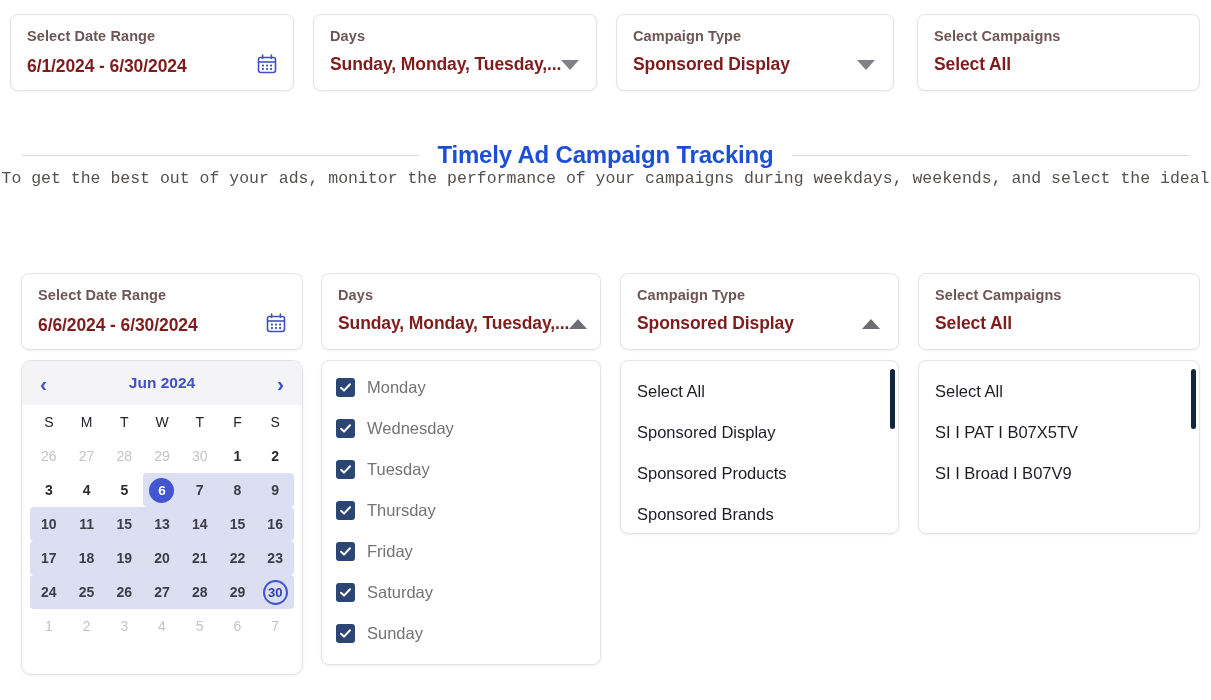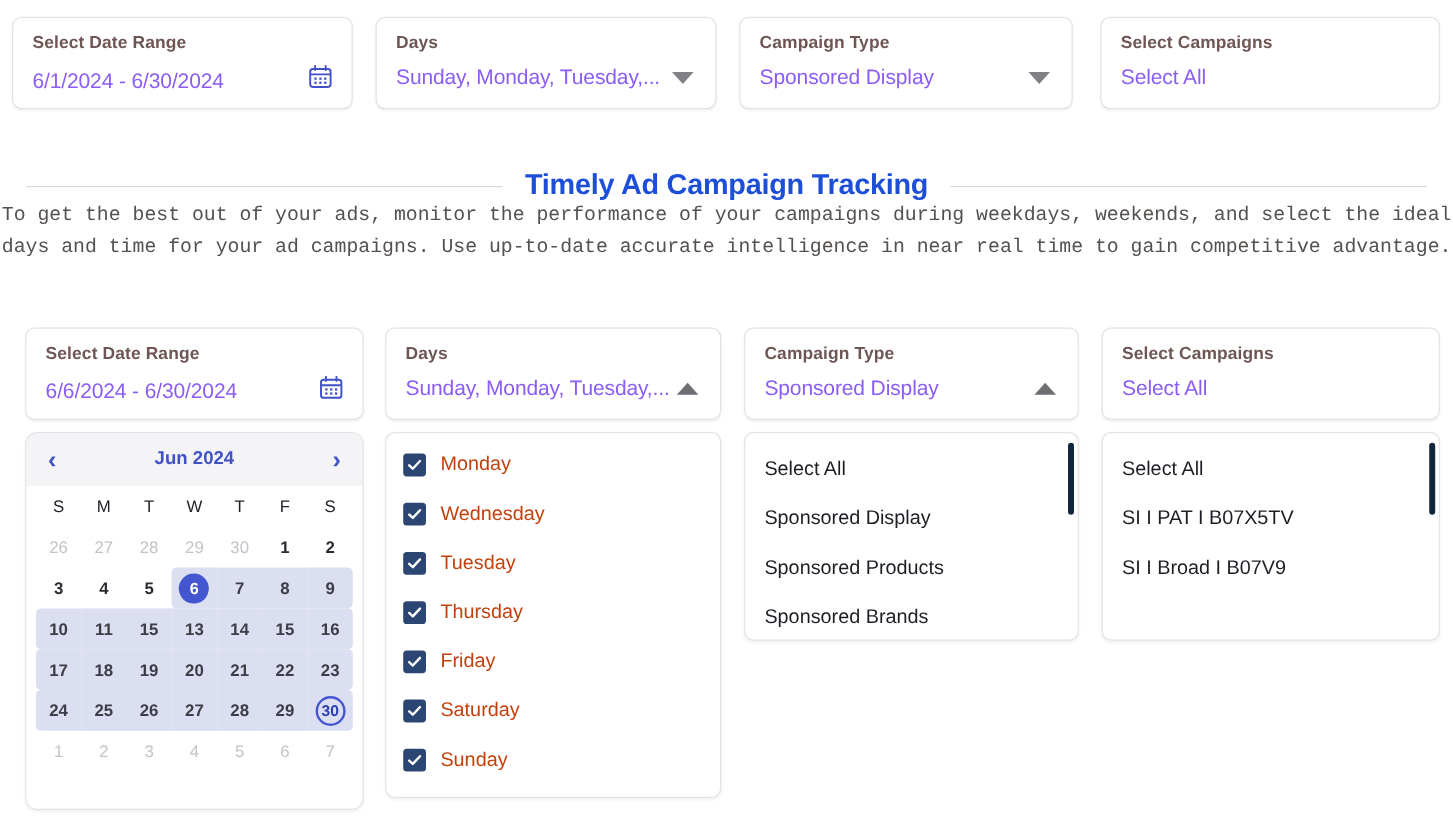--- a/index.html
+++ b/index.html
@@ -29,22 +29,22 @@
     letter-spacing: 0.1px;
   }
   .filter-value-row {
     display: flex;
     align-items: center;
     justify-content: space-between;
     margin-top: 9px;
   }
   .filter-value {
     font-size: 17.5px;
-    font-weight: normal;
-    color: #8b5cf6;
+    font-weight: bold;
+    color: #7f1d1d;
     white-space: nowrap;
     letter-spacing: -0.1px;
   }
 
   
   .caret { width: 0; height: 0; flex: 0 0 auto; margin-right: 2px; }
   .caret-down {
     border-left: 9px solid transparent;
     border-right: 9px solid transparent;
     border-top: 10px solid #808086;
@@ -174,21 +174,21 @@
   .cb {
     width: 19px; height: 19px;
     border-radius: 3px;
     background: #2c4673;
     display: flex; align-items: center; justify-content: center;
     flex: 0 0 auto;
   }
   .cb svg { display: block; }
   .day-label {
     font-size: 16.5px;
-    color: #c2410c;
+    color: #737373;
   }
 
   
   .opt-list { position: relative; padding: 10px 0 12px 0; }
   .opt-row {
     height: 41px;
     display: flex; align-items: center;
     padding: 0 16px;
     font-size: 16.5px;
     color: #1d1d25;
@@ -261,21 +261,20 @@
   </div>
 
   <div class="title-band" style="top:140px; height:30px;">
     <div class="title-rule"></div>
     <div class="title-text">Timely Ad Campaign Tracking</div>
     <div class="title-rule"></div>
   </div>
 
   <div class="subtitle" style="top:165px;font-family:Liberation Mono, monospace;">
     <span>To get the best out of your ads, monitor the performance of your campaigns during weekdays, weekends, and select the ideal</span>
-    <span>days and time for your ad campaigns. Use up-to-date accurate intelligence in near real time to gain competitive advantage.</span>
   </div>
 
   <div class="filter-card" style="left:21px; top:273px; width:282px; height:77px;">
     <div class="filter-label">Select Date Range</div>
     <div class="filter-value-row">
       <div class="filter-value">6/6/2024 - 6/30/2024</div>
       <span class="cal-icon">
         <svg width="20" height="21" viewBox="0 0 20 21">
           <rect x="1.5" y="3.5" width="17" height="15" rx="2.2" fill="none" stroke="#3f51c4" stroke-width="1.6"></rect>
           <line x1="1.5" y1="8" x2="18.5" y2="8" stroke="#3f51c4" stroke-width="1.6"></line>

